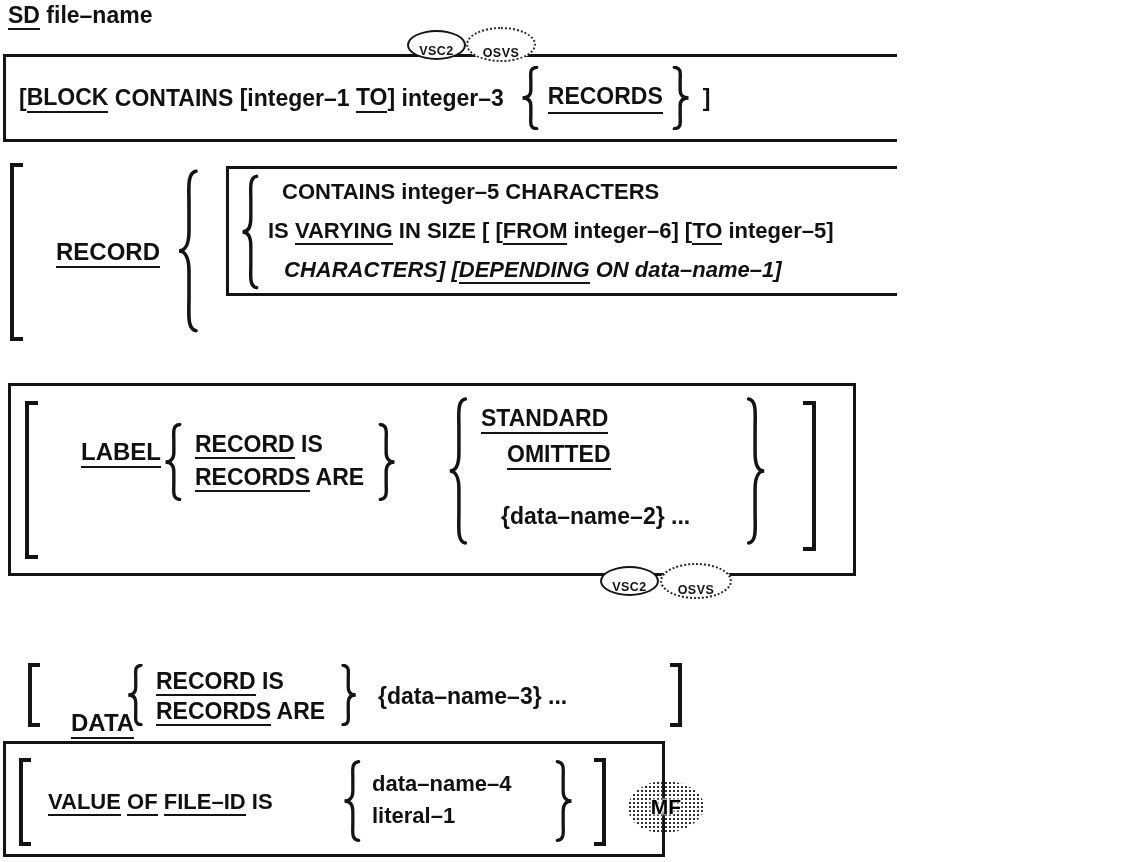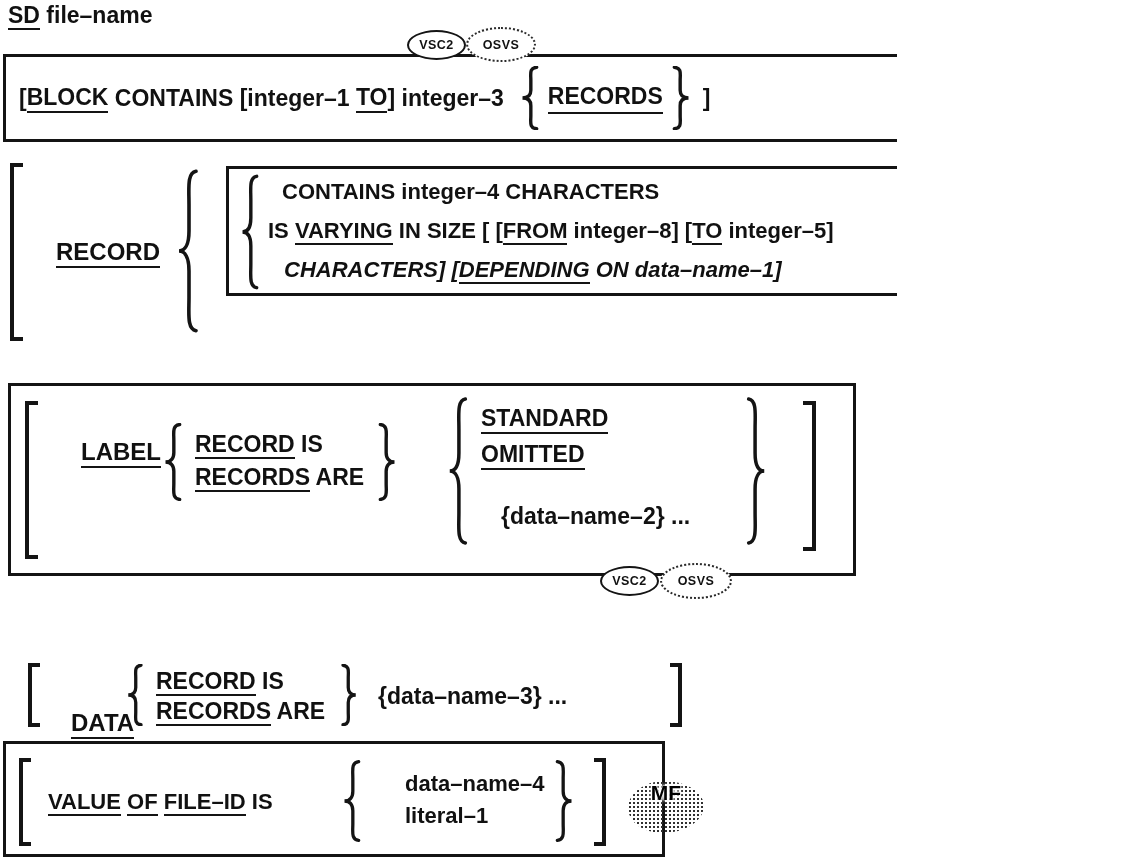--- a/index.html
+++ b/index.html
@@ -13,27 +13,27 @@
   .abs { position:absolute; }
   .box { position:absolute; border:3.5px solid #141414; box-sizing:border-box; background:#fff; }
   .row { display:flex; align-items:center; height:100%; }
   .col { display:flex; flex-direction:column; justify-content:center; line-height:1.28; }
   .bk { position:absolute; width:13px; box-sizing:border-box; }
   .bk-l { border-left:4px solid #141414; border-top:4px solid #141414; border-bottom:4px solid #141414; }
   .bk-r { border-right:4px solid #141414; border-top:4px solid #141414; border-bottom:4px solid #141414; }
   .brace { position:absolute; display:block; }
   .brace.inline { position:static; flex:0 0 auto; }
   .badge {
-    position:absolute; display:flex; align-items:center; justify-content:center;
+    position:absolute; display:flex; align-items:flex-end; justify-content:center;
     background:#fff; border-radius:50%; font-size:12.5px; letter-spacing:0.5px; z-index:3;
   }
   .badge.solid  { border:2.5px solid #141414; }
   .badge.dotted { border:2.5px dotted #2a2a2a; }
   .mf {
-    position:absolute; display:flex; align-items:flex-start; justify-content:center;
+    position:absolute; display:flex; align-items:center; justify-content:center;
     border-radius:48% 52% 55% 45%/52% 48% 52% 48%;
     background-image:radial-gradient(circle,#303030 1.15px,rgba(0,0,0,0) 1.55px);
     background-size:4px 4px; z-index:3;
   }
   .mf-text { font-size:21px; color:#000; text-shadow:0 0 3px #fff,0 0 3px #fff,0 0 4px #fff; }
   .lines div { line-height:39px; }
 </style>
 </head>
 <body>
 
@@ -77,22 +77,22 @@
   <div class="box" style="left:226px;top:166px;width:822px;height:130px;"></div>
   <div class="badge solid" style="left:929px;top:153px;width:57px;height:27px;font-size:16px;">
       <span class="t">ANS85</span>
     </div>
 
   <svg class="brace" style="left:240px;top:174px;width:20px;height:116px;" viewBox="0 0 24 100" preserveAspectRatio="none">
       <path d="M20 2 C11 3 13 12 13 22 L13 38 C13 46 9 50 3 50 C9 50 13 54 13 62 L13 78 C13 88 11 97 20 98" fill="none" stroke="#141414" stroke-width="3.4" stroke-linecap="round" vector-effect="non-scaling-stroke"></path>
     </svg>
 
   <div class="abs lines" style="left:268px;top:172px;font-size:22px;">
-    <div class="t" style="padding-left:14px;"><span>CONTAINS integer–4 CHARACTERS</span></div>
-    <div class="t"><span>IS </span><span class="u">VARYING</span><span> IN SIZE [ [</span><span class="u">FROM</span><span> integer–8] [</span><span class="u">TO</span><span> integer–5]</span></div>
+    <div class="t" style="padding-left:14px;"><span>CONTAINS integer–5 CHARACTERS</span></div>
+    <div class="t"><span>IS </span><span class="u">VARYING</span><span> IN SIZE [ [</span><span class="u">FROM</span><span> integer–6] [</span><span class="u">TO</span><span> integer–5]</span></div>
     <div class="t" style="padding-left:16px;font-style:italic;"><span>CHARACTERS] [</span><span class="u">DEPENDING</span><span> ON data–name–1]</span></div>
   </div>
 
   <svg class="brace" style="left:1014px;top:174px;width:20px;height:116px;transform:scaleX(-1);" viewBox="0 0 24 100" preserveAspectRatio="none">
       <path d="M20 2 C11 3 13 12 13 22 L13 38 C13 46 9 50 3 50 C9 50 13 54 13 62 L13 78 C13 88 11 97 20 98" fill="none" stroke="#141414" stroke-width="3.4" stroke-linecap="round" vector-effect="non-scaling-stroke"></path>
     </svg>
 
 
   <svg class="brace" style="left:1064px;top:168px;width:24px;height:166px;transform:scaleX(-1);" viewBox="0 0 24 100" preserveAspectRatio="none">
       <path d="M20 2 C11 3 13 12 13 22 L13 38 C13 46 9 50 3 50 C9 50 13 54 13 62 L13 78 C13 88 11 97 20 98" fill="none" stroke="#141414" stroke-width="3.6" stroke-linecap="round" vector-effect="non-scaling-stroke"></path>
@@ -109,21 +109,21 @@
       <div class="t"><span class="u">RECORD</span><span> IS</span></div>
       <div class="t"><span class="u">RECORDS</span><span> ARE</span></div>
     </div>
     <svg class="brace" style="left:366px;top:37px;width:20px;height:78px;transform:scaleX(-1);" viewBox="0 0 24 100" preserveAspectRatio="none">
         <path d="M20 2 C11 3 13 12 13 22 L13 38 C13 46 9 50 3 50 C9 50 13 54 13 62 L13 78 C13 88 11 97 20 98" fill="none" stroke="#141414" stroke-width="3.4" stroke-linecap="round" vector-effect="non-scaling-stroke"></path>
       </svg>
     <svg class="brace" style="left:436px;top:10px;width:22px;height:150px;" viewBox="0 0 24 100" preserveAspectRatio="none">
         <path d="M20 2 C11 3 13 12 13 22 L13 38 C13 46 9 50 3 50 C9 50 13 54 13 62 L13 78 C13 88 11 97 20 98" fill="none" stroke="#141414" stroke-width="3.5" stroke-linecap="round" vector-effect="non-scaling-stroke"></path>
       </svg>
     <span class="t u abs" style="left:470px;top:19px;">STANDARD</span>
-    <span class="t u abs" style="left:470px;top:55px;">OMITTED</span>
+    <span class="t u abs" style="left:496px;top:55px;">OMITTED</span>
     <span class="t abs" style="left:480px;top:117px;margin-left:10px;">{data–name–2} ...</span>
     <svg class="brace" style="left:734px;top:10px;width:22px;height:150px;transform:scaleX(-1);" viewBox="0 0 24 100" preserveAspectRatio="none">
         <path d="M20 2 C11 3 13 12 13 22 L13 38 C13 46 9 50 3 50 C9 50 13 54 13 62 L13 78 C13 88 11 97 20 98" fill="none" stroke="#141414" stroke-width="3.5" stroke-linecap="round" vector-effect="non-scaling-stroke"></path>
       </svg>
     <div class="bk bk-r" style="left:792px;top:15px;height:150px;"></div>
   </div>
 
   <div class="badge solid" style="left:600px;top:566px;width:55px;height:26px;">
       <span class="t">VSC2</span>
     </div>
@@ -145,21 +145,21 @@
     </svg>
   <span class="t abs" style="left:378px;top:683px;">{data–name–3} ...</span>
   <div class="bk bk-r" style="left:670px;top:663px;height:64px;width:12px;"></div>
 
   <div class="box" style="left:3px;top:741px;width:662px;height:116px;">
     <div class="bk bk-l" style="left:13px;top:14px;height:88px;width:12px;"></div>
     <div class="t abs" style="left:42px;top:45px;font-size:22px;"><span class="u">VALUE</span><span> </span><span class="u">OF</span><span> </span><span class="u">FILE–ID</span><span> IS</span></div>
     <svg class="brace" style="left:336px;top:16px;width:20px;height:82px;" viewBox="0 0 24 100" preserveAspectRatio="none">
         <path d="M20 2 C11 3 13 12 13 22 L13 38 C13 46 9 50 3 50 C9 50 13 54 13 62 L13 78 C13 88 11 97 20 98" fill="none" stroke="#141414" stroke-width="3.3" stroke-linecap="round" vector-effect="non-scaling-stroke"></path>
       </svg>
-    <div class="abs" style="left:366px;top:24px;line-height:32px;font-size:22px;margin-left:33px;">
+    <div class="abs" style="left:366px;top:24px;line-height:32px;font-size:22px;">
       <div class="t"><span>data–name–4</span></div>
       <div class="t"><span>literal–1</span></div>
     </div>
     <svg class="brace" style="left:548px;top:16px;width:20px;height:82px;transform:scaleX(-1);" viewBox="0 0 24 100" preserveAspectRatio="none">
         <path d="M20 2 C11 3 13 12 13 22 L13 38 C13 46 9 50 3 50 C9 50 13 54 13 62 L13 78 C13 88 11 97 20 98" fill="none" stroke="#141414" stroke-width="3.3" stroke-linecap="round" vector-effect="non-scaling-stroke"></path>
       </svg>
     <div class="bk bk-r" style="left:588px;top:14px;height:88px;width:12px;"></div>
   </div>
 
   <div class="mf" style="left:628px;top:781px;width:76px;height:52px;">

